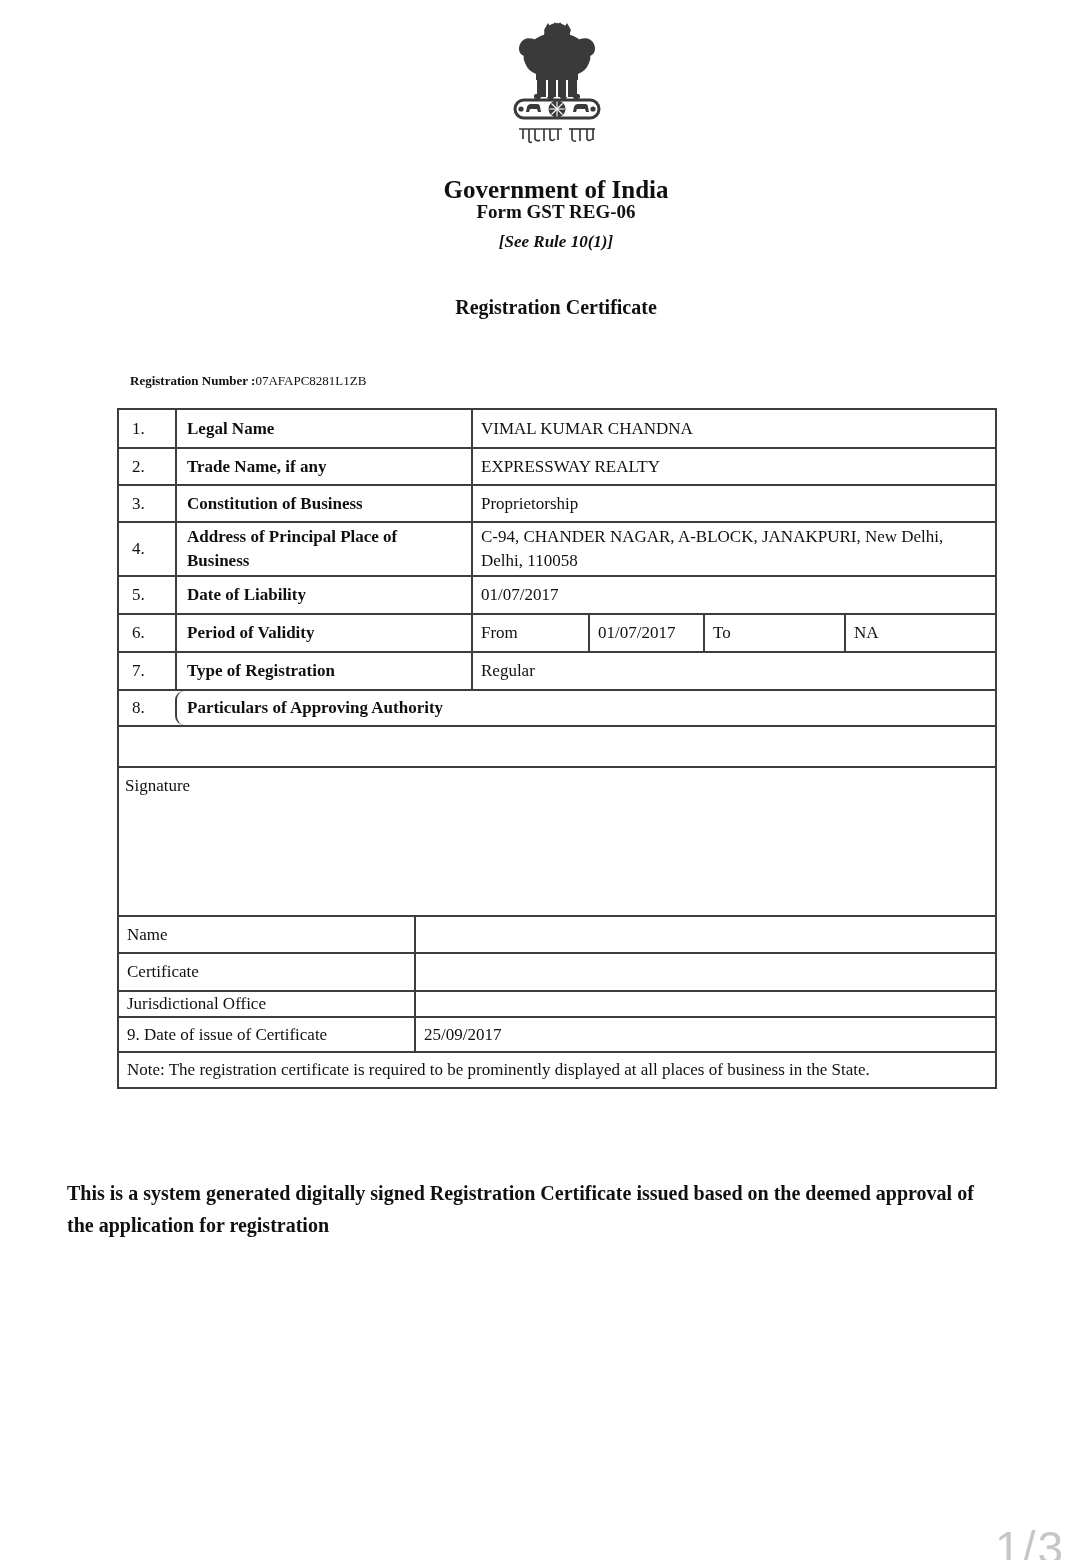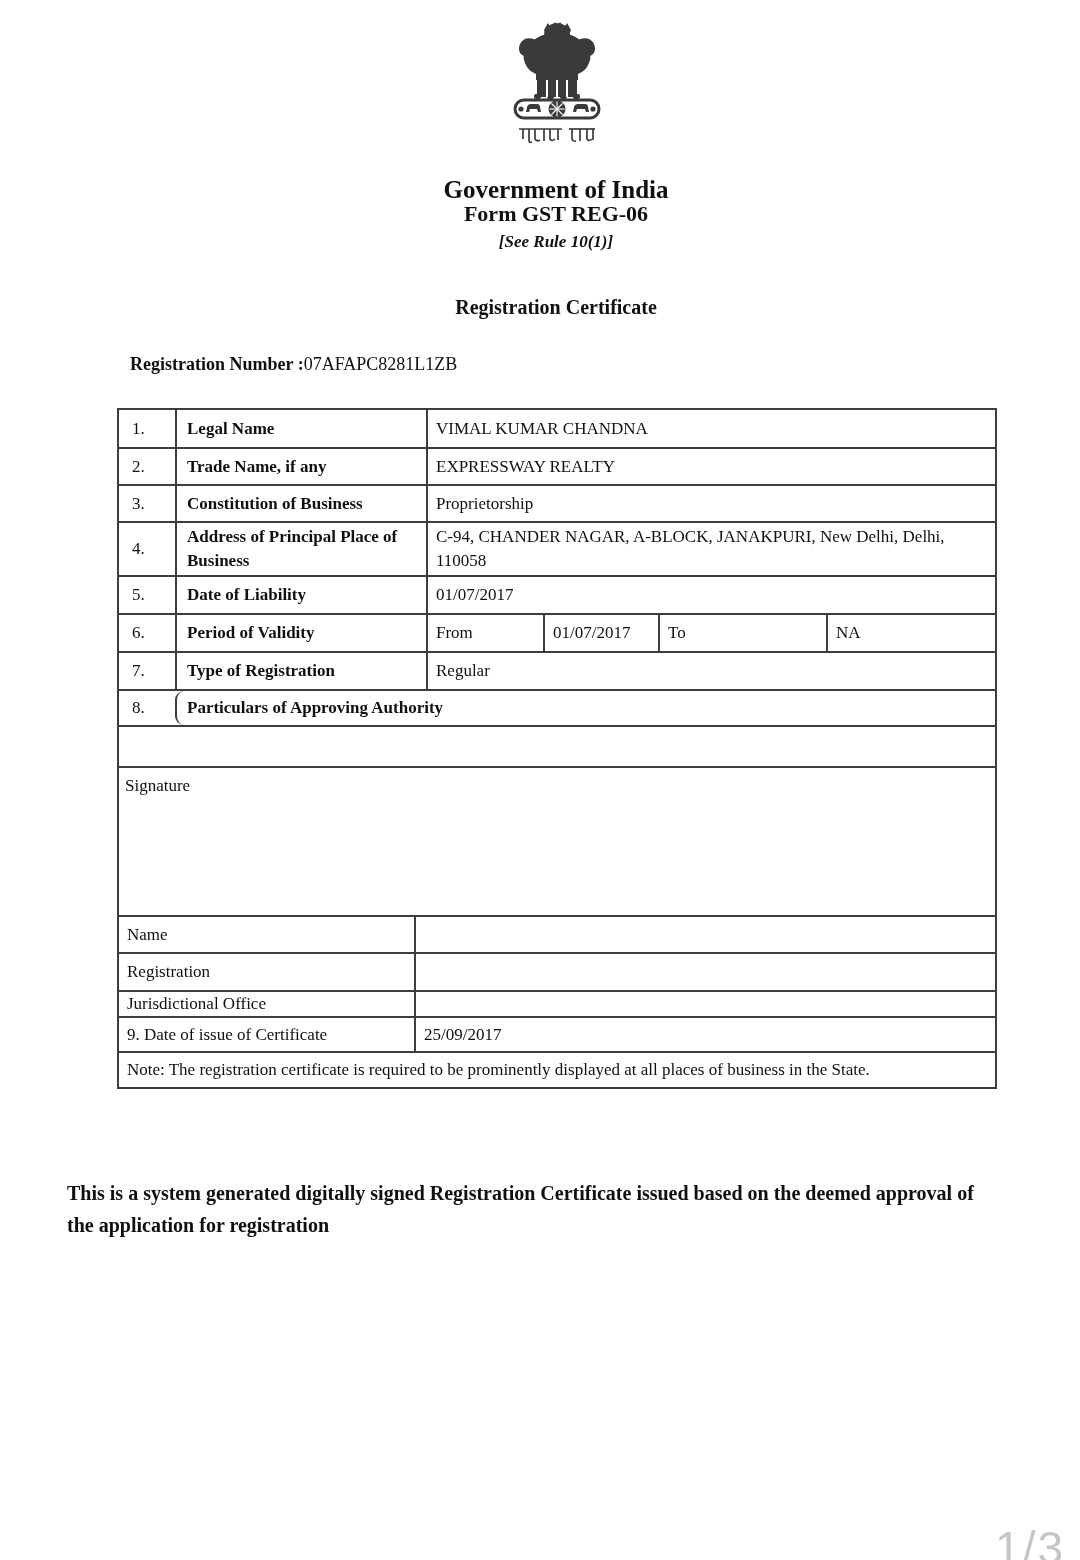--- a/index.html
+++ b/index.html
@@ -6,39 +6,39 @@
   html,body { background:#ffffff; }
   .page {
     position:relative; width:1080px; height:1560px; background:#ffffff;
     overflow:hidden; font-family:"Liberation Serif", serif; color:#101010;
   }
   
   .emblem { position:absolute; left:500px; top:20px; width:114px; height:126px; }
   
   .center { position:absolute; left:32px; right:0; text-align:center; }
   .gov   { top:176px; font-size:25px;  font-weight:bold; }
-  .formt { top:201px; font-size:22px;  font-weight:bold; }
+  .formt { top:201px; font-size:19px;  font-weight:bold; }
   .rule  { top:232px; font-size:17px;  font-style:italic; font-weight:bold; }
   .cert  { top:296px; font-size:20px;  font-weight:bold; }
-  .regline { position:absolute; left:130px; top:354px; font-size:18px;text-align:center; }
+  .regline { position:absolute; left:130px; top:373px; font-size:13px;text-align:center; }
   .regline .b { font-weight:bold; }
   
   .tbl { position:absolute; left:117px; top:408px; width:880px;
          border:2px solid #3d3d3d; background:#fff; }
   .tr { display:flex; border-top:2px solid #3d3d3d; }
   .tr.first { border-top:none; }
   .td { display:flex; align-items:center; padding:2px 8px;
         font-size:17px; line-height:24px; overflow:hidden; }
   .td + .td { border-left:2px solid #3d3d3d; }
   .td.num  { width:56px;  flex:none; padding-left:13px; }
-  .td.lbl  { width:251px; flex:none; font-weight:bold; padding-left:10px; }
+  .td.lbl  { width:296px; flex:none; font-weight:bold; padding-left:10px; }
   .td.val  { flex:1; }
   .td.v1 { width:117px; flex:none; }
   .td.v2 { width:115px; flex:none; }
-  .td.v3 { width:168px; flex:none;text-align:right; }
+  .td.v3 { width:141px; flex:none;text-align:right; }
   .td.v4 { flex:1; }
   .td.wide { flex:1; font-weight:bold; padding-left:10px;border-radius:9px; }
   .td.full { flex:1;border-radius:13px; }
   .td.sig  { flex:1; align-items:flex-start; padding-top:6px; padding-left:6px; }
   .td.flbl { width:295px; flex:none; }
   .h37{height:37px}.h38{height:38px}.h36{height:36px}.h54{height:54px}
   .h41{height:41px}.h149{height:149px}.h39{height:26px}.h35{height:35px}
   
   .disclaimer { position:absolute; left:67px; top:1177px; width:915px;
                 font-size:20px; font-weight:bold; line-height:32px; }
@@ -177,21 +177,21 @@
     <div class="tr h149">
       <div class="td sig">Signature</div>
     </div>
 
     <div class="tr h37">
       <div class="td flbl">Name</div>
       <div class="td val"></div>
     </div>
 
     <div class="tr h38">
-      <div class="td flbl">Registration</div>
+      <div class="td flbl">Certificate</div>
       <div class="td val"></div>
     </div>
 
     <div class="tr h39">
       <div class="td flbl">Jurisdictional Office</div>
       <div class="td val"></div>
     </div>
 
     <div class="tr h35">
       <div class="td flbl">9. Date of issue of Certificate</div>

